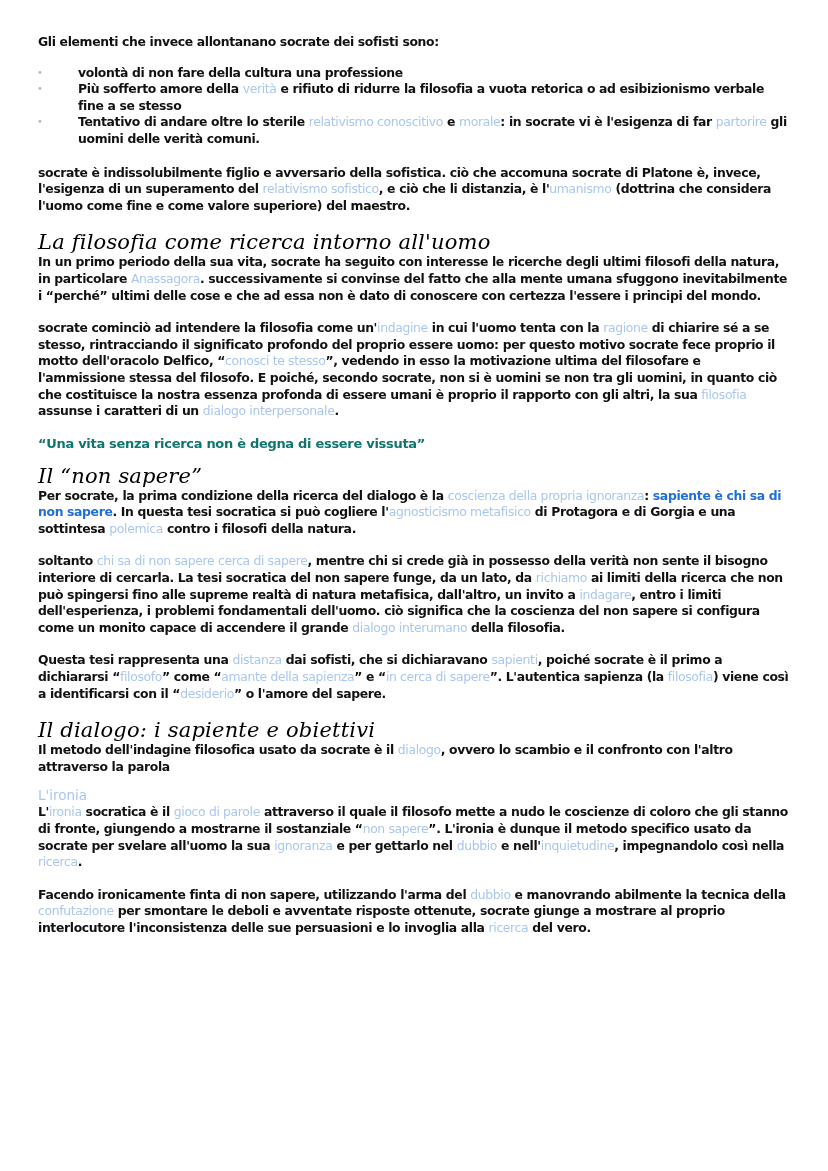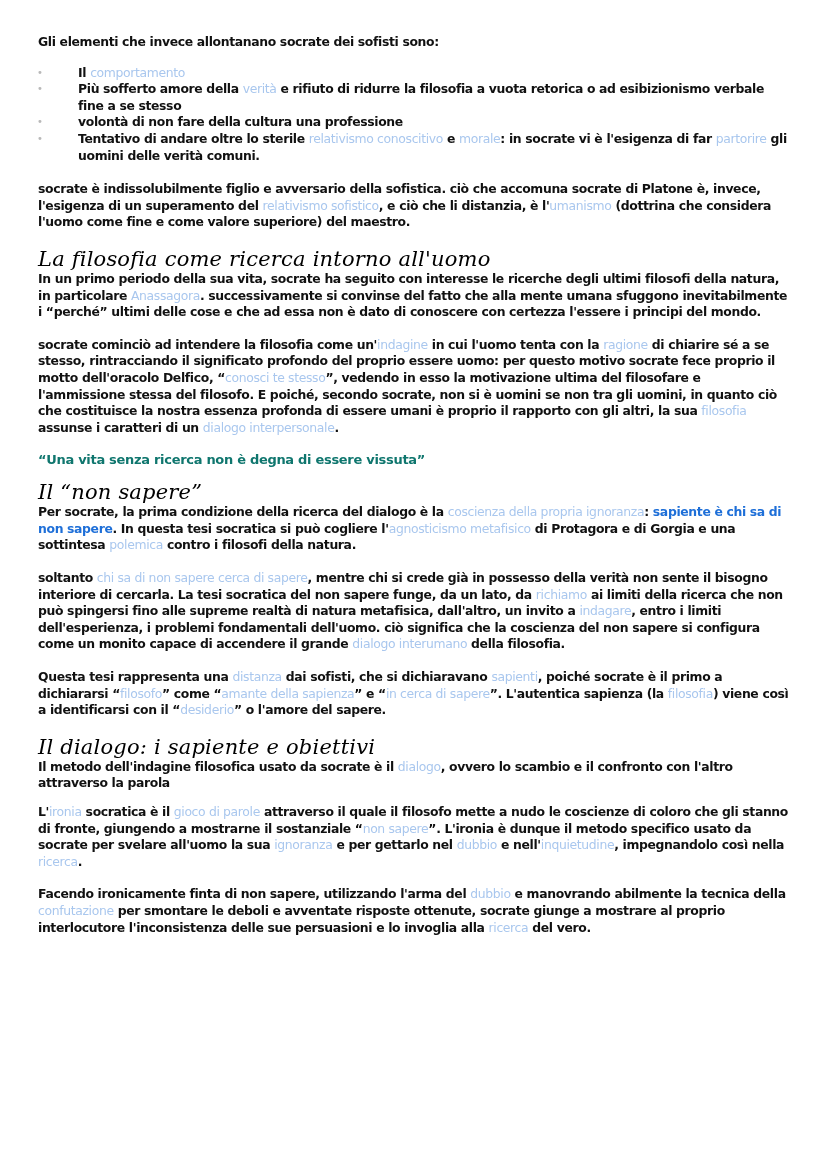--- a/index.html
+++ b/index.html
@@ -34,36 +34,36 @@
     font-size: 13px; line-height: 16px; margin: 4px 0 12px 0; letter-spacing: -0.3px;
   }
 </style>
 </head>
 <body>
 
 <div class="page">
 
   <p class="block" style="margin-bottom:0">Gli elementi che invece allontanano socrate dei sofisti sono:</p>
   <ul class="bullets">
-    <li class="li">Il <span class="hl">comportamento</span></li>
+    <li class="li">volontà di non fare della cultura una professione</li>
     <li class="li">Più sofferto amore della <span class="hl">verità</span> e rifiuto di ridurre la filosofia a vuota retorica o ad esibizionismo verbale fine a se stesso</li>
-    <li class="li">volontà di non fare della cultura una professione</li>
     <li class="li">Tentativo di andare oltre lo sterile <span class="hl">relativismo conoscitivo</span> e <span class="hl">morale</span>: in socrate vi è l'esigenza di far <span class="hl">partorire</span> gli uomini delle verità comuni.</li>
   </ul>
   <p class="block">socrate è indissolubilmente figlio e avversario della sofistica. ciò che accomuna socrate di Platone è, invece, l'esigenza di un superamento del <span class="hl">relativismo sofistico</span>, e ciò che li distanzia, è l'<span class="hl">umanismo</span> (dottrina che considera l'uomo come fine e come valore superiore) del maestro.</p>
 
   <h2 class="script">La filosofia come ricerca intorno all'uomo</h2>
   <p class="block">In un primo periodo della sua vita, socrate ha seguito con interesse le ricerche degli ultimi filosofi della natura, in particolare <span class="hl">Anassagora</span>. successivamente si convinse del fatto che alla mente umana sfuggono inevitabilmente i “perché” ultimi delle cose e che ad essa non è dato di conoscere con certezza l'essere i principi del mondo.</p>
   <p class="block">socrate cominciò ad intendere la filosofia come un'<span class="hl">indagine</span> in cui l'uomo tenta con la <span class="hl">ragione</span> di chiarire sé a se stesso, rintracciando il significato profondo del proprio essere uomo: per questo motivo socrate fece proprio il motto dell'oracolo Delfico, “<span class="hl">conosci te stesso</span>”, vedendo in esso la motivazione ultima del filosofare e l'ammissione stessa del filosofo. E poiché, secondo socrate, non si è uomini se non tra gli uomini, in quanto ciò che costituisce la nostra essenza profonda di essere umani è proprio il rapporto con gli altri, la sua <span class="hl">filosofia</span> assunse i caratteri di un <span class="hl">dialogo interpersonale</span>.</p>
   <div class="quote">“Una vita senza ricerca non è degna di essere vissuta”</div>
 
   <h2 class="script">Il “non sapere”</h2>
   <p class="block">Per socrate, la prima condizione della ricerca del dialogo è la <span class="hl">coscienza della propria ignoranza</span>: <span class="em">sapiente è chi sa di non sapere</span>. In questa tesi socratica si può cogliere l'<span class="hl">agnosticismo metafisico</span> di Protagora e di Gorgia e una sottintesa <span class="hl">polemica</span> contro i filosofi della natura.</p>
   <p class="block">soltanto <span class="hl">chi sa di non sapere cerca di sapere</span>, mentre chi si crede già in possesso della verità non sente il bisogno interiore di cercarla. La tesi socratica del non sapere funge, da un lato, da <span class="hl">richiamo</span> ai limiti della ricerca che non può spingersi fino alle supreme realtà di natura metafisica, dall'altro, un invito a <span class="hl">indagare</span>, entro i limiti dell'esperienza, i problemi fondamentali dell'uomo. ciò significa che la coscienza del non sapere si configura come un monito capace di accendere il grande <span class="hl">dialogo interumano</span> della filosofia.</p>
   <p class="block">Questa tesi rappresenta una <span class="hl">distanza</span> dai sofisti, che si dichiaravano <span class="hl">sapienti</span>, poiché socrate è il primo a dichiararsi “<span class="hl">filosofo</span>” come “<span class="hl">amante della sapienza</span>” e “<span class="hl">in cerca di sapere</span>”. L'autentica sapienza (la <span class="hl">filosofia</span>) viene così a identificarsi con il “<span class="hl">desiderio</span>” o l'amore del sapere.</p>
 
   <h2 class="script">Il dialogo: i sapiente e obiettivi</h2>
   <p class="block" style="margin-bottom:12px">Il metodo dell'indagine filosofica usato da socrate è il <span class="hl">dialogo</span>, ovvero lo scambio e il confronto con l'altro attraverso la parola</p>
 
+  <h3 class="sub">L'ironia</h3>
   <p class="block">L'<span class="hl">ironia</span> socratica è il <span class="hl">gioco di parole</span> attraverso il quale il filosofo mette a nudo le coscienze di coloro che gli stanno di fronte, giungendo a mostrarne il sostanziale “<span class="hl">non sapere</span>”. L'ironia è dunque il metodo specifico usato da socrate per svelare all'uomo la sua <span class="hl">ignoranza</span> e per gettarlo nel <span class="hl">dubbio</span> e nell'<span class="hl">inquietudine</span>, impegnandolo così nella <span class="hl">ricerca</span>.</p>
   <p class="block">Facendo ironicamente finta di non sapere, utilizzando l'arma del <span class="hl">dubbio</span> e manovrando abilmente la tecnica della <span class="hl">confutazione</span> per smontare le deboli e avventate risposte ottenute, socrate giunge a mostrare al proprio interlocutore l'inconsistenza delle sue persuasioni e lo invoglia alla <span class="hl">ricerca</span> del vero.</p>
 
 </div>
 
 </body></html>

